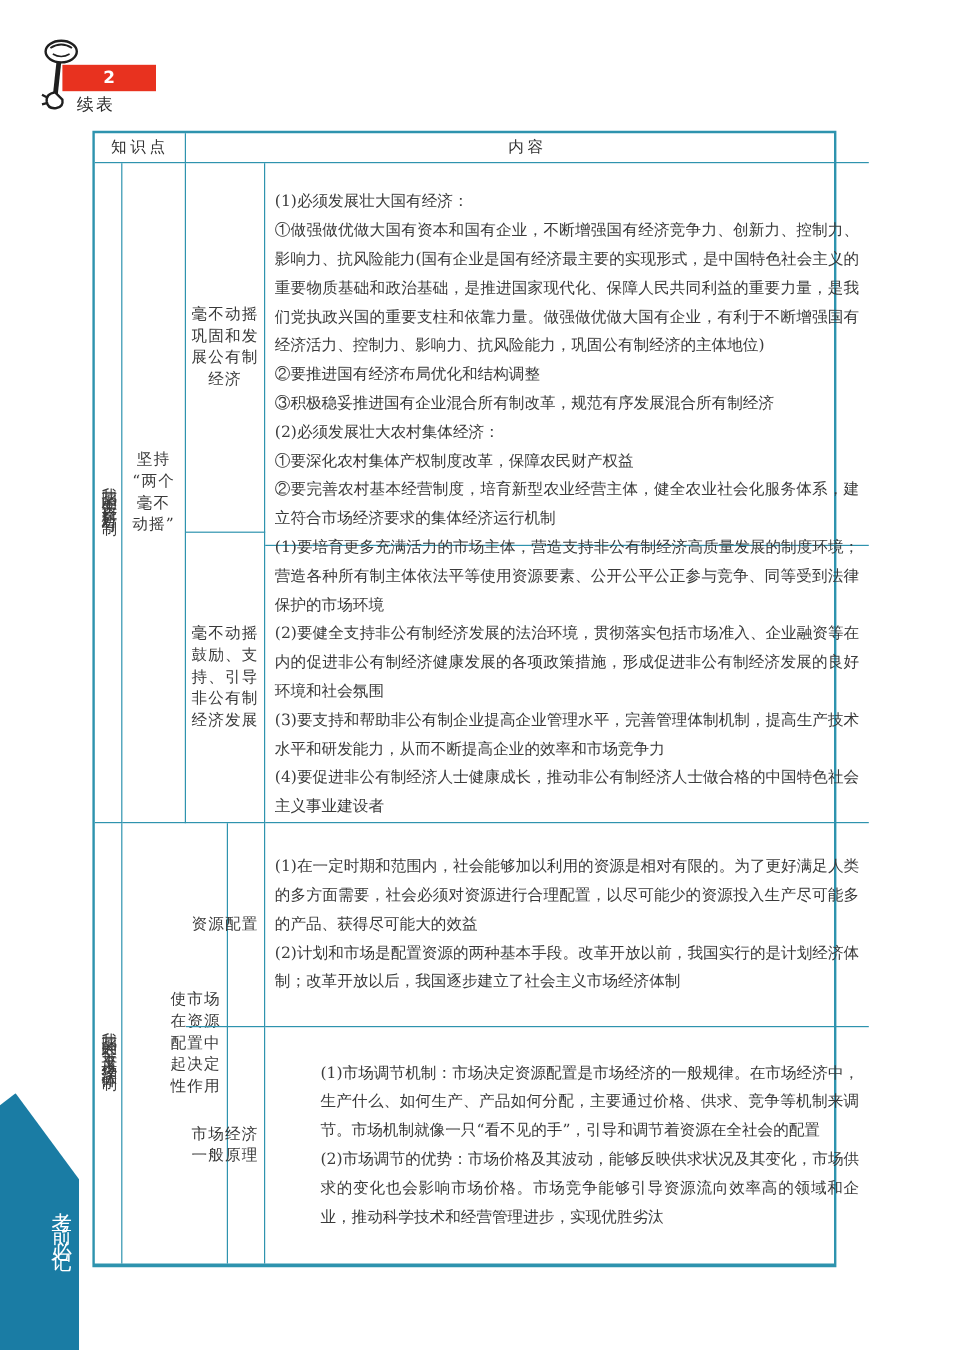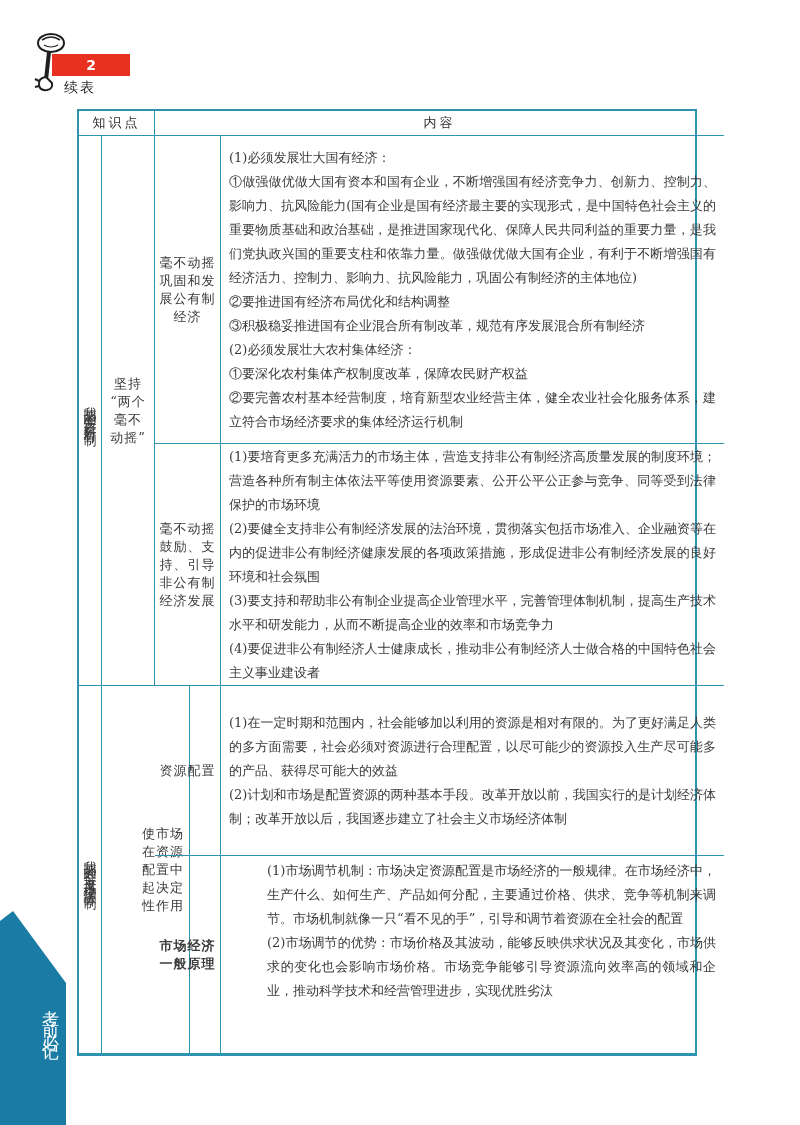--- a/index.html
+++ b/index.html
@@ -73,30 +73,30 @@
     line-height:24px;
     text-align:justify;
   }
   .content .txt{white-space:pre-line;}
   
   .h-kp   {left:0;   top:0;   width:76px; height:25px;}
   .h-ct   {left:76px;top:0;   width:569px;height:25px;}
   .k1     {left:0;   top:25px; width:23px; height:550px;}
   .k2     {left:23px;top:25px; width:53px; height:550px;}
   .s1     {left:76px;top:25px; width:66px; height:308px;}
-  .c1     {left:142px;top:25px;width:503px;height:308px;}
+  .c1     {left:142px;top:36px;width:503px;height:308px;}
   .s2     {left:76px;top:333px;width:66px; height:242px;}
   .c2     {left:142px;top:333px;width:503px;height:242px;}
   .k3     {left:0;   top:575px;width:23px; height:367px;}
   .k4     {left:23px;top:575px;width:53px; height:367px;margin-left:35px;}
   .s3     {left:76px;top:575px;width:66px; height:170px;}
   .c3     {left:142px;top:575px;width:503px;height:170px;}
-  .s4     {left:76px;top:745px;width:66px; height:197px;font-weight:bold;}
+  .s4     {left:76px;top:745px;width:66px; height:197px;}
   .s4b    {left:142px;top:745px;width:38px;height:197px;}
-  .c4     {left:180px;top:721px;width:465px;height:197px;align-items:center;}
+  .c4     {left:180px;top:745px;width:465px;height:197px;align-items:center;}
   
   .sidebar-tab{
     position:absolute;left:0;top:905px;
     width:66px;height:220px;
     background:var(--teal);
     clip-path:polygon(0 16px,13px 6px,66px 78px,66px 220px,0 220px);
   }
   .sidebar-label{
     position:absolute;left:40px;top:92px;
     writing-mode:vertical-rl;

